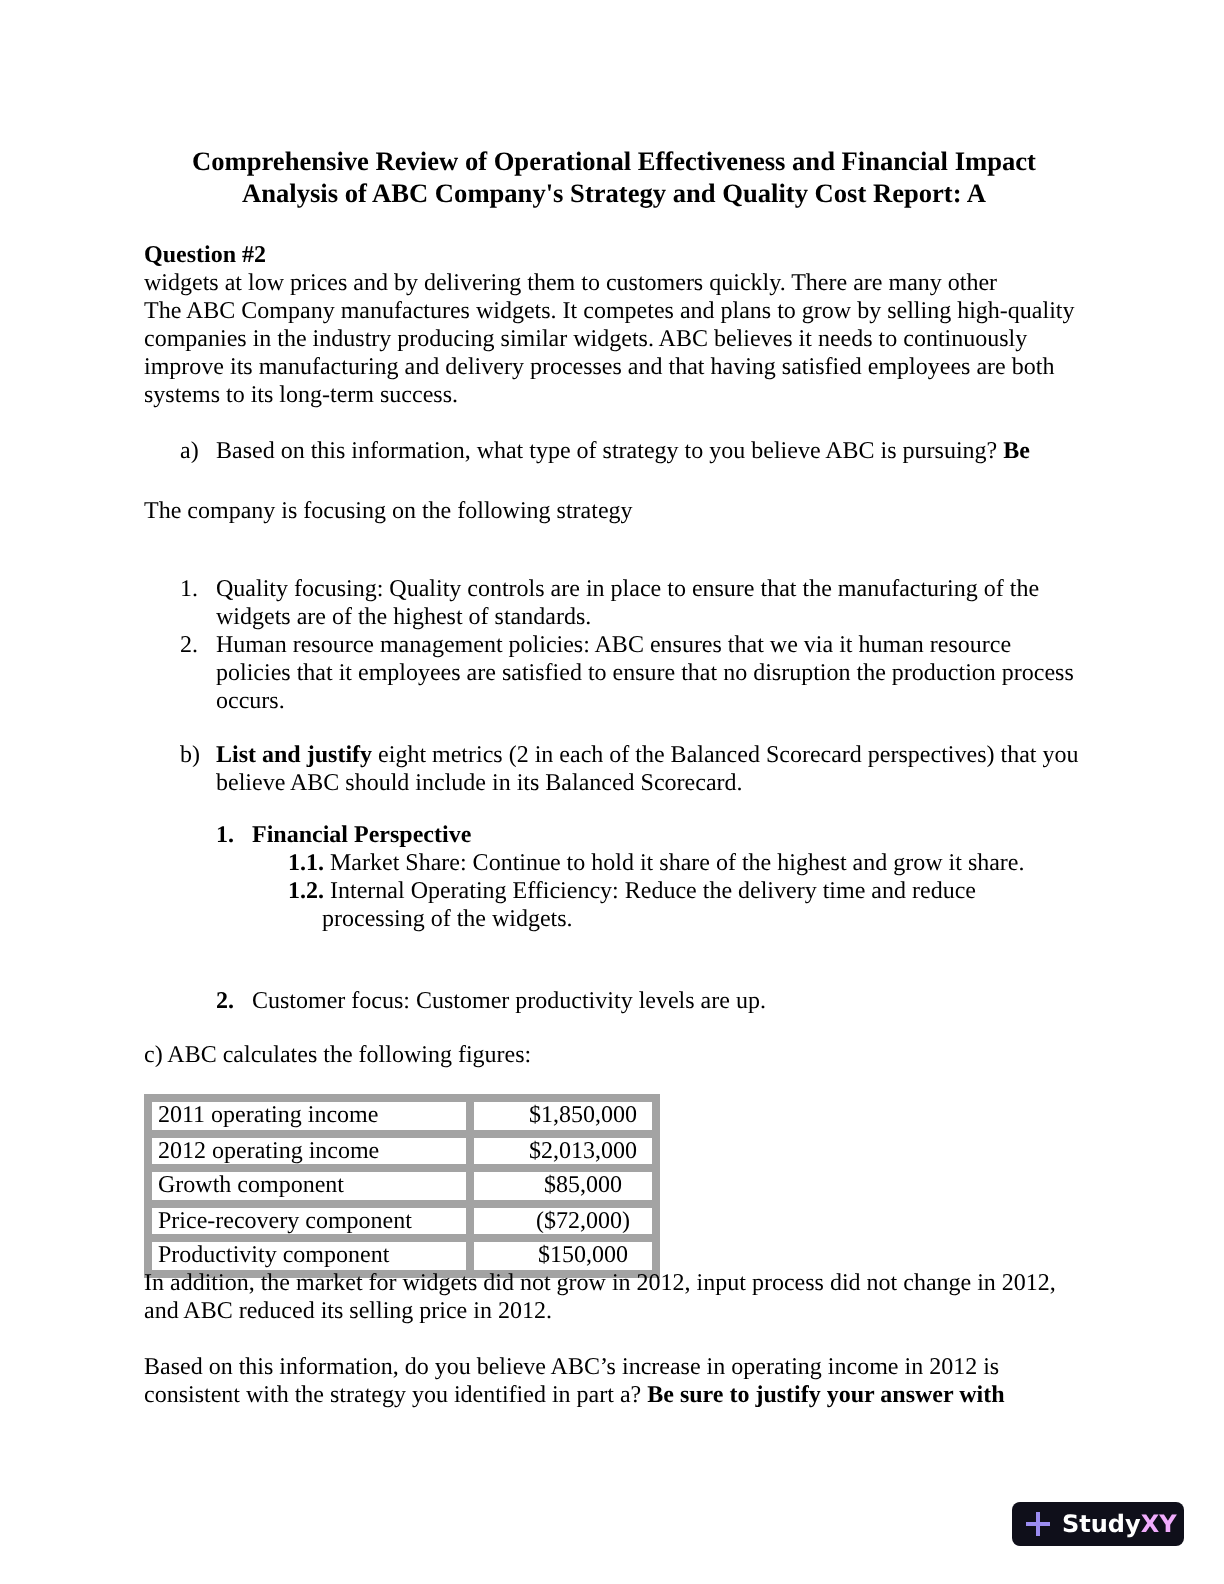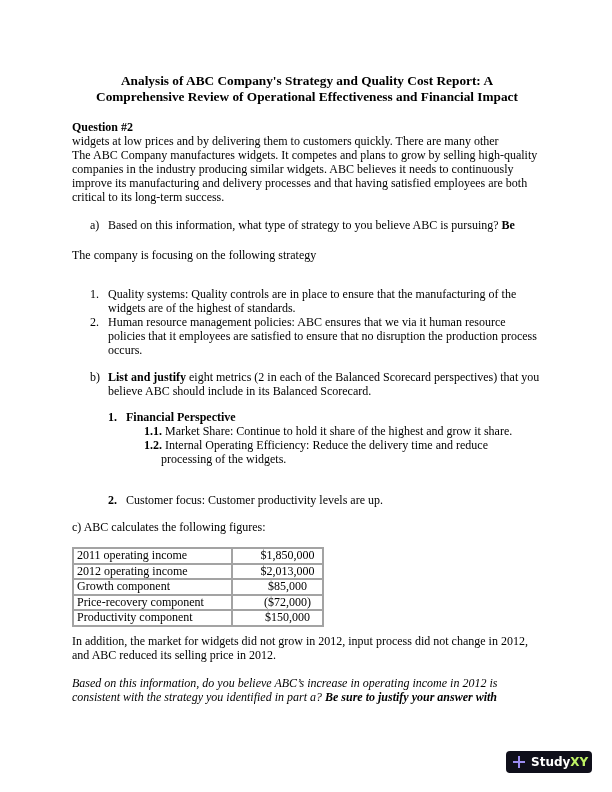--- a/index.html
+++ b/index.html
@@ -6,64 +6,64 @@
     body { width: 612px; height: 792px; position: relative; overflow: hidden;
            font-family: "Liberation Serif", "DejaVu Serif", serif; color: #000; font-size: 12px; }
     .page { position: absolute; left: 72px; top: 0; width: 470px; }
     .title { position: absolute; left: 0; top: 73px; width: 470px; text-align: center; font-weight: bold;
              font-size: 13.3px; line-height: 16px; }
     .p { position: absolute; left: 0; width: 470px; line-height: 14px; }
     .b { font-weight: bold; }
     .list-item { position: absolute; line-height: 14px; }
     .marker { position: absolute; }
     table.figs { position: absolute; left: 0; top: 547px; border-collapse: collapse; font-size: 12px; }
-    table.figs td { border: 2px solid #a3a3a3; padding: 0 3px; line-height: 13.5px; height: 13.5px; }
+    table.figs td { border: 4px solid #a3a3a3; padding: 0 3px; line-height: 13.5px; height: 13.5px; }
     table.figs td.lbl { width: 151px; text-align: left; }
     table.figs td.val { width: 63px; text-align: center; padding-left: 23px; }
     .badge { position: absolute; left: 506px; top: 751px; width: 86px; height: 22px; background: #0f0f1a;
              border-radius: 4px; display: flex; align-items: center; }
     .badge .plus { position: relative; width: 12px; height: 12px; margin-left: 7px; }
     .badge .plus:before, .badge .plus:after { content: ""; position: absolute; background: #9b8cf0; }
     .badge .plus:before { left: 5px; top: 0; width: 2px; height: 12px; }
     .badge .plus:after { left: 0; top: 5px; width: 12px; height: 2px; }
     .badge .txt { font-family: "DejaVu Sans", sans-serif; font-weight: bold; font-size: 12px; margin-left: 6px; color: #ffffff; }
-    .badge .xy { color: #bef264; }
+    .badge .xy { color: #f0abfc; }
   </style>
 </head>
 <body>
 
 <div class="page">
 
   <div class="title">
+    <div>Comprehensive Review of Operational Effectiveness and Financial Impact</div>
     <div>Analysis of ABC Company's Strategy and Quality Cost Report: A</div>
-    <div>Comprehensive Review of Operational Effectiveness and Financial Impact</div>
   </div>
 
   <div class="p b" style="top:120px;">Question #2</div>
   <div class="p" style="top:134px;">
     <div>widgets at low prices and by delivering them to customers quickly. There are many other</div>
     <div>The ABC Company manufactures widgets. It competes and plans to grow by selling high-quality</div>
     <div>companies in the industry producing similar widgets. ABC believes it needs to continuously</div>
     <div>improve its manufacturing and delivery processes and that having satisfied employees are both</div>
-    <div>critical to its long-term success.</div>
+    <div>systems to its long-term success.</div>
   </div>
 
   <div class="list-item" style="left:18px; top:218px; width:452px;">
     <span class="marker" style="left:0;">a)</span>
     <div style="margin-left:18px;">
       <div><span>Based on this information, what type of strategy to you believe ABC is pursuing? </span><span class="b">Be</span></div>
     </div>
   </div>
 
   <div class="p" style="top:248px;">The company is focusing on the following strategy</div>
 
   <div class="list-item" style="left:18px; top:287px; width:452px;">
     <span class="marker" style="left:0;">1.</span>
     <div style="margin-left:18px;">
-      <div>Quality systems: Quality controls are in place to ensure that the manufacturing of the</div>
+      <div>Quality focusing: Quality controls are in place to ensure that the manufacturing of the</div>
       <div>widgets are of the highest of standards.</div>
     </div>
   </div>
   <div class="list-item" style="left:18px; top:315px; width:460px;">
     <span class="marker" style="left:0;">2.</span>
     <div style="margin-left:18px;">
       <div>Human resource management policies: ABC ensures that we via it human resource</div>
       <div>policies that it employees are satisfied to ensure that no disruption the production process</div>
       <div>occurs.</div>
     </div>
@@ -120,21 +120,21 @@
         <td class="val">$150,000</td>
       </tr>
     </tbody>
   </table>
 
   <div class="p" style="top:634px; width:480px;">
     <div>In addition, the market for widgets did not grow in 2012, input process did not change in 2012,</div>
     <div>and ABC reduced its selling price in 2012.</div>
   </div>
 
-  <div class="p" style="top:676px; width:480px;font-style:italic;">
+  <div class="p" style="top:676px; width:480px;">
     <div>Based on this information, do you believe ABC’s increase in operating income in 2012 is</div>
     <div><span>consistent with the strategy you identified in part a? </span><span class="b">Be sure to justify your answer with</span></div>
   </div>
 </div>
 
 <div class="badge">
   <span class="plus"></span>
   <span class="txt"><span>Study</span><span class="xy">XY</span></span>
 </div>
 

